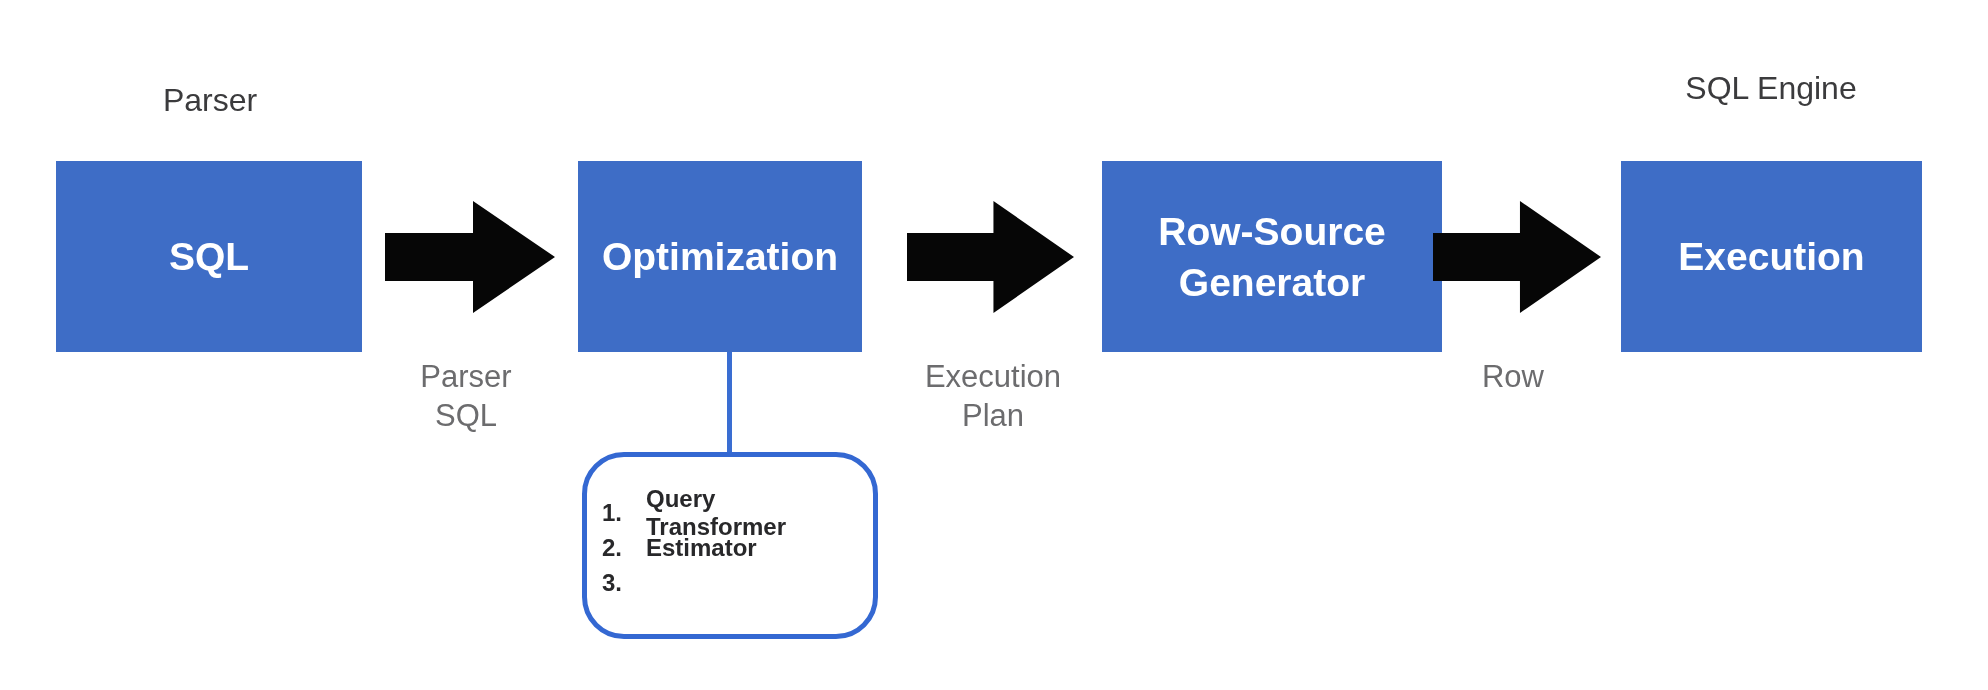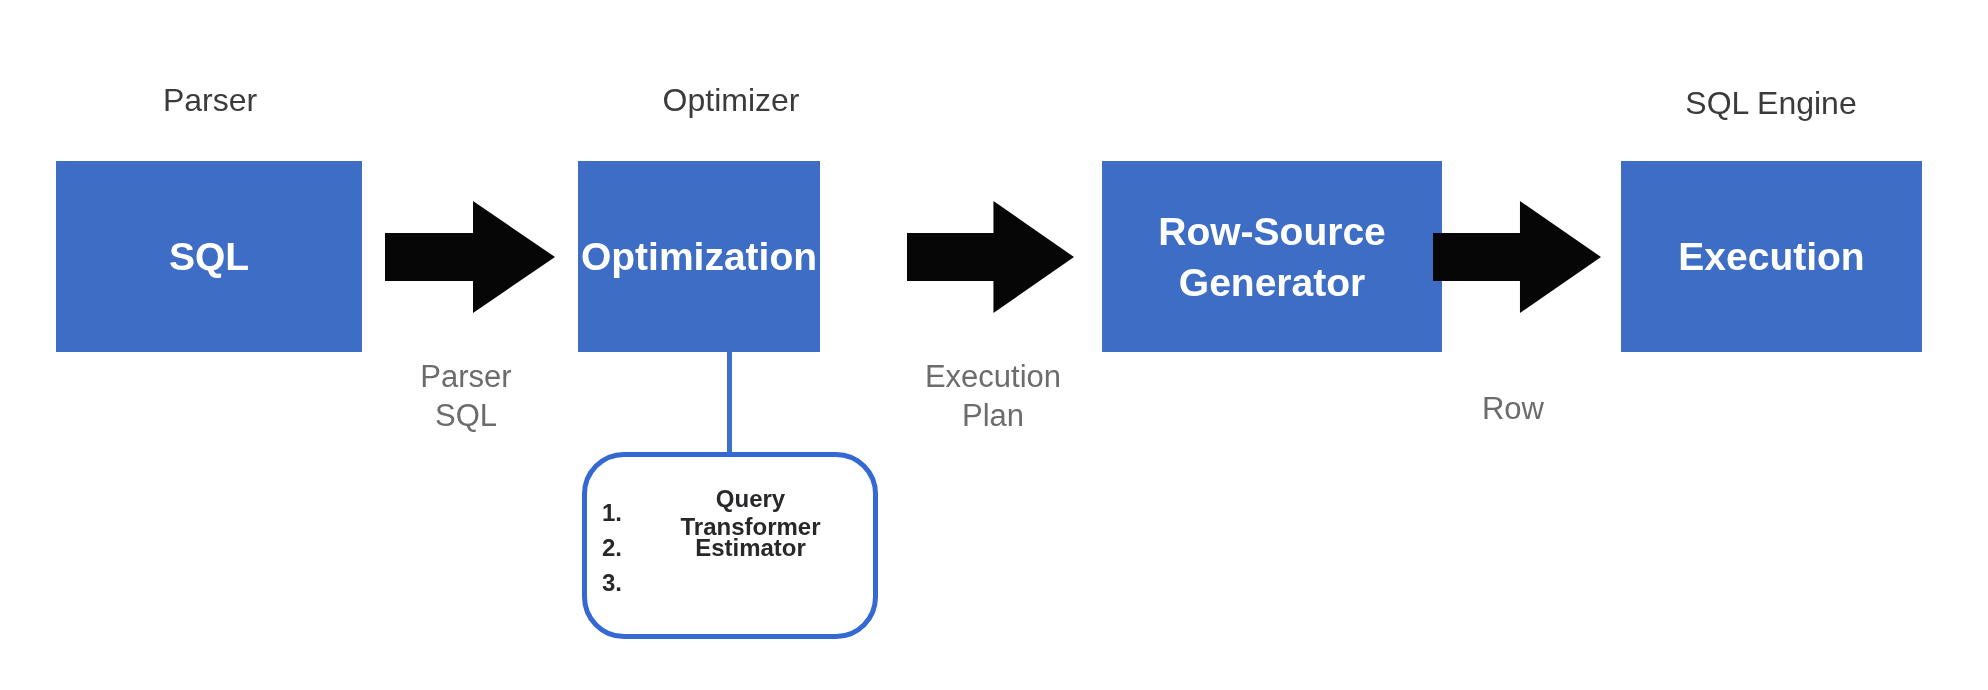--- a/index.html
+++ b/index.html
@@ -12,68 +12,67 @@
     position:relative; width:1988px; height:690px; background:var(--background);
     font-family:"Liberation Sans","DejaVu Sans",sans-serif; overflow:hidden;text-decoration:underline;
   }
   .stage-title{
     position:absolute; text-align:center; color:var(--stage-title);
     font-size:32px; line-height:39px; font-weight:400;
   }
   .title-1{left:50px;  top:81px; width:320px;}
   .title-2{left:571px; top:81px; width:320px;}
   .title-3{left:1125px;top:61px; width:260px;}
-  .title-4{left:1611px;top:84px; width:320px;}
+  .title-4{left:1611px;top:69px; width:320px;}
   .process-box{
     position:absolute; top:161px; height:191px; background:var(--box-fill);
     display:flex; flex-direction:column; align-items:center; justify-content:center;
     color:var(--box-text); font-size:39px; font-weight:700; line-height:51px;
     text-align:center;
   }
   .box-1{left:56px;  width:306px;}
-  .box-2{left:578px; width:242px;}
+  .box-2{left:578px; width:284px;}
   .box-3{left:1102px;width:340px;align-items:center;}
   .box-4{left:1621px;width:301px;}
   .flow-arrow{position:absolute; top:201px; height:112px; color:var(--arrow);}
   .arrow-1{left:385px; width:170px;}
   .arrow-2{left:907px; width:167px;}
   .arrow-3{left:1433px;width:168px;}
   .flow-arrow svg{display:block;width:100%;height:100%;}
   .arrow-label{
     position:absolute; top:357px; width:240px; text-align:center;
     color:var(--arrow-label); font-size:31px; line-height:39px; font-weight:400;
   }
   .alabel-1{left:346px;}
   .alabel-2{left:873px;}
-  .alabel-3{left:1393px;margin-top:32px;}
+  .alabel-3{left:1393px;}
   .connector-line{
     position:absolute; left:727px; top:352px; width:5px; height:103px;
     background:var(--connector);
   }
   .components-panel{
     position:absolute; left:582px; top:452px; width:296px; height:187px;
     box-sizing:border-box; border:5px solid var(--panel-border);
     border-radius:42px; background:var(--background);
     display:flex; flex-direction:column; justify-content:center;
     padding:10px 18px 6px 15px;
   }
   .component-row{
     display:flex; align-items:center; height:35px;
     color:var(--list-text); font-size:24px; font-weight:700;
   }
   .component-num{width:44px; text-align:left;}
-  .component-label{flex:1; text-align:center;}
+  .component-label{flex:1; text-align:left;}
 </style>
 </head>
 <body>
 
 <div class="canvas">
 
   <div class="stage-title title-1">Parser</div>
-  <div class="stage-title title-2">Optimizer</div>
   <div class="stage-title title-4">SQL Engine</div>
 
   <div class="process-box box-1">
     <span>SQL</span>
   </div>
   <div class="process-box box-2">
     <span>Optimization</span>
   </div>
   <div class="process-box box-3">
     <span>Row-Source</span>

